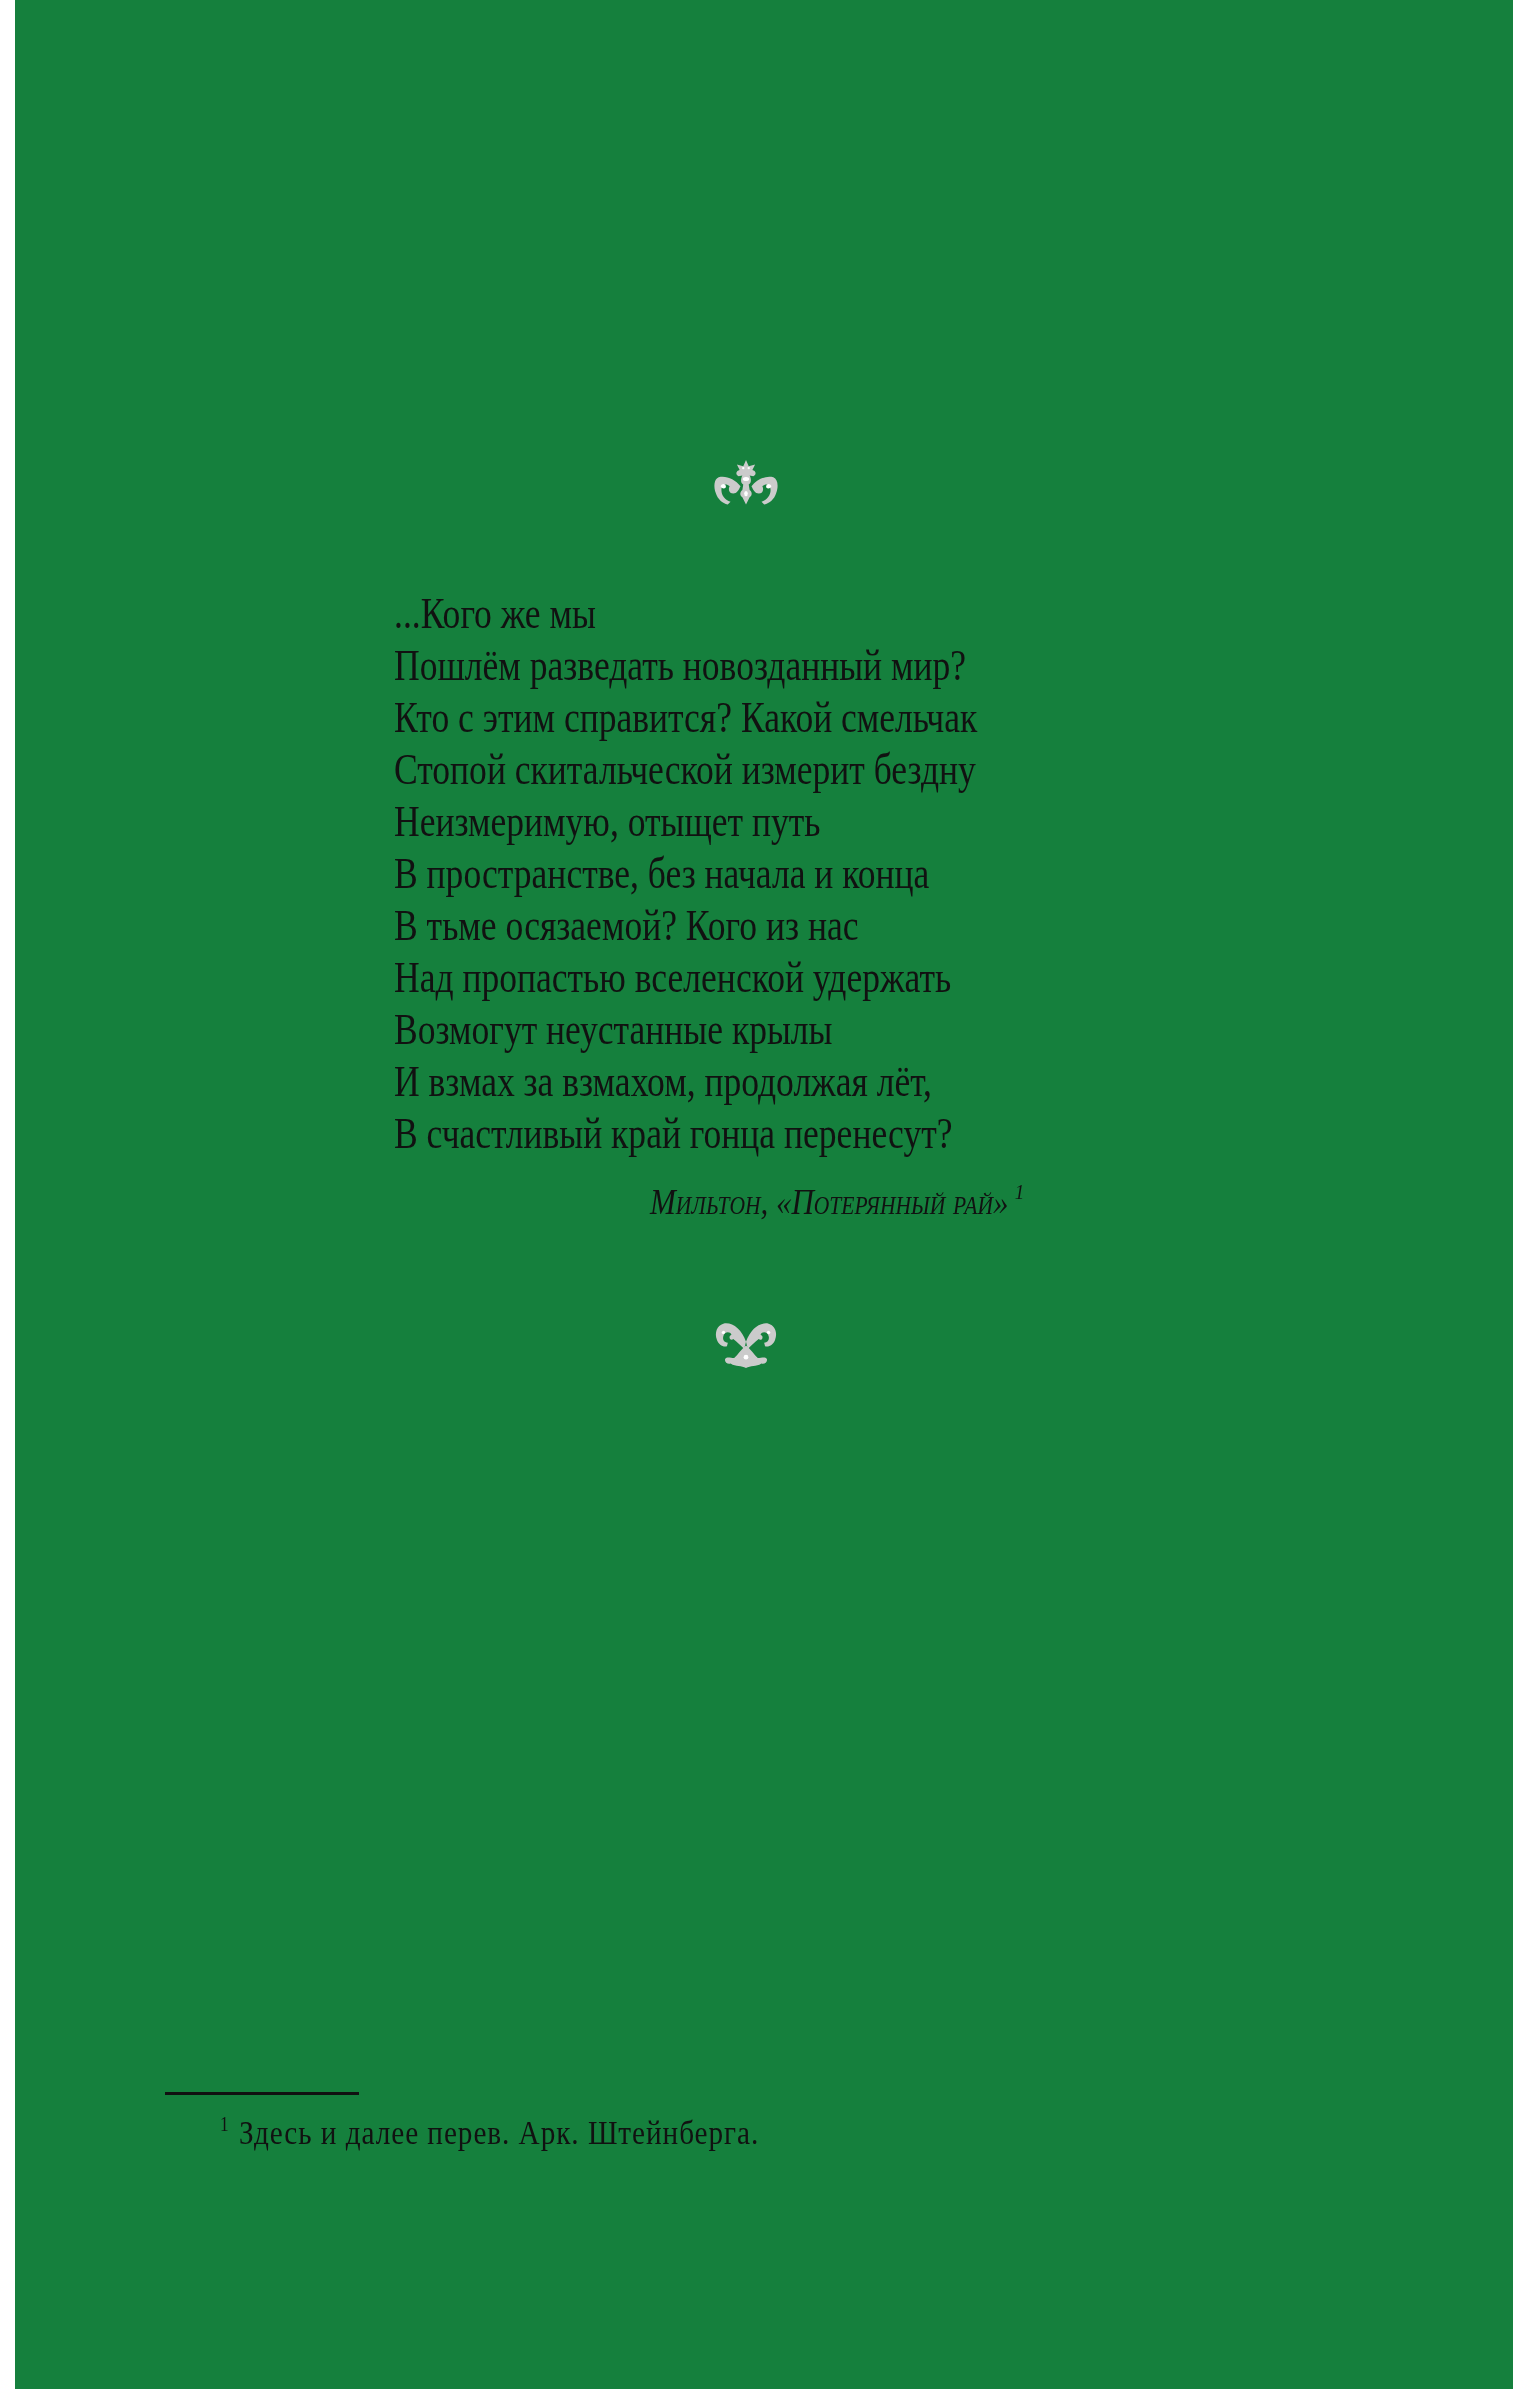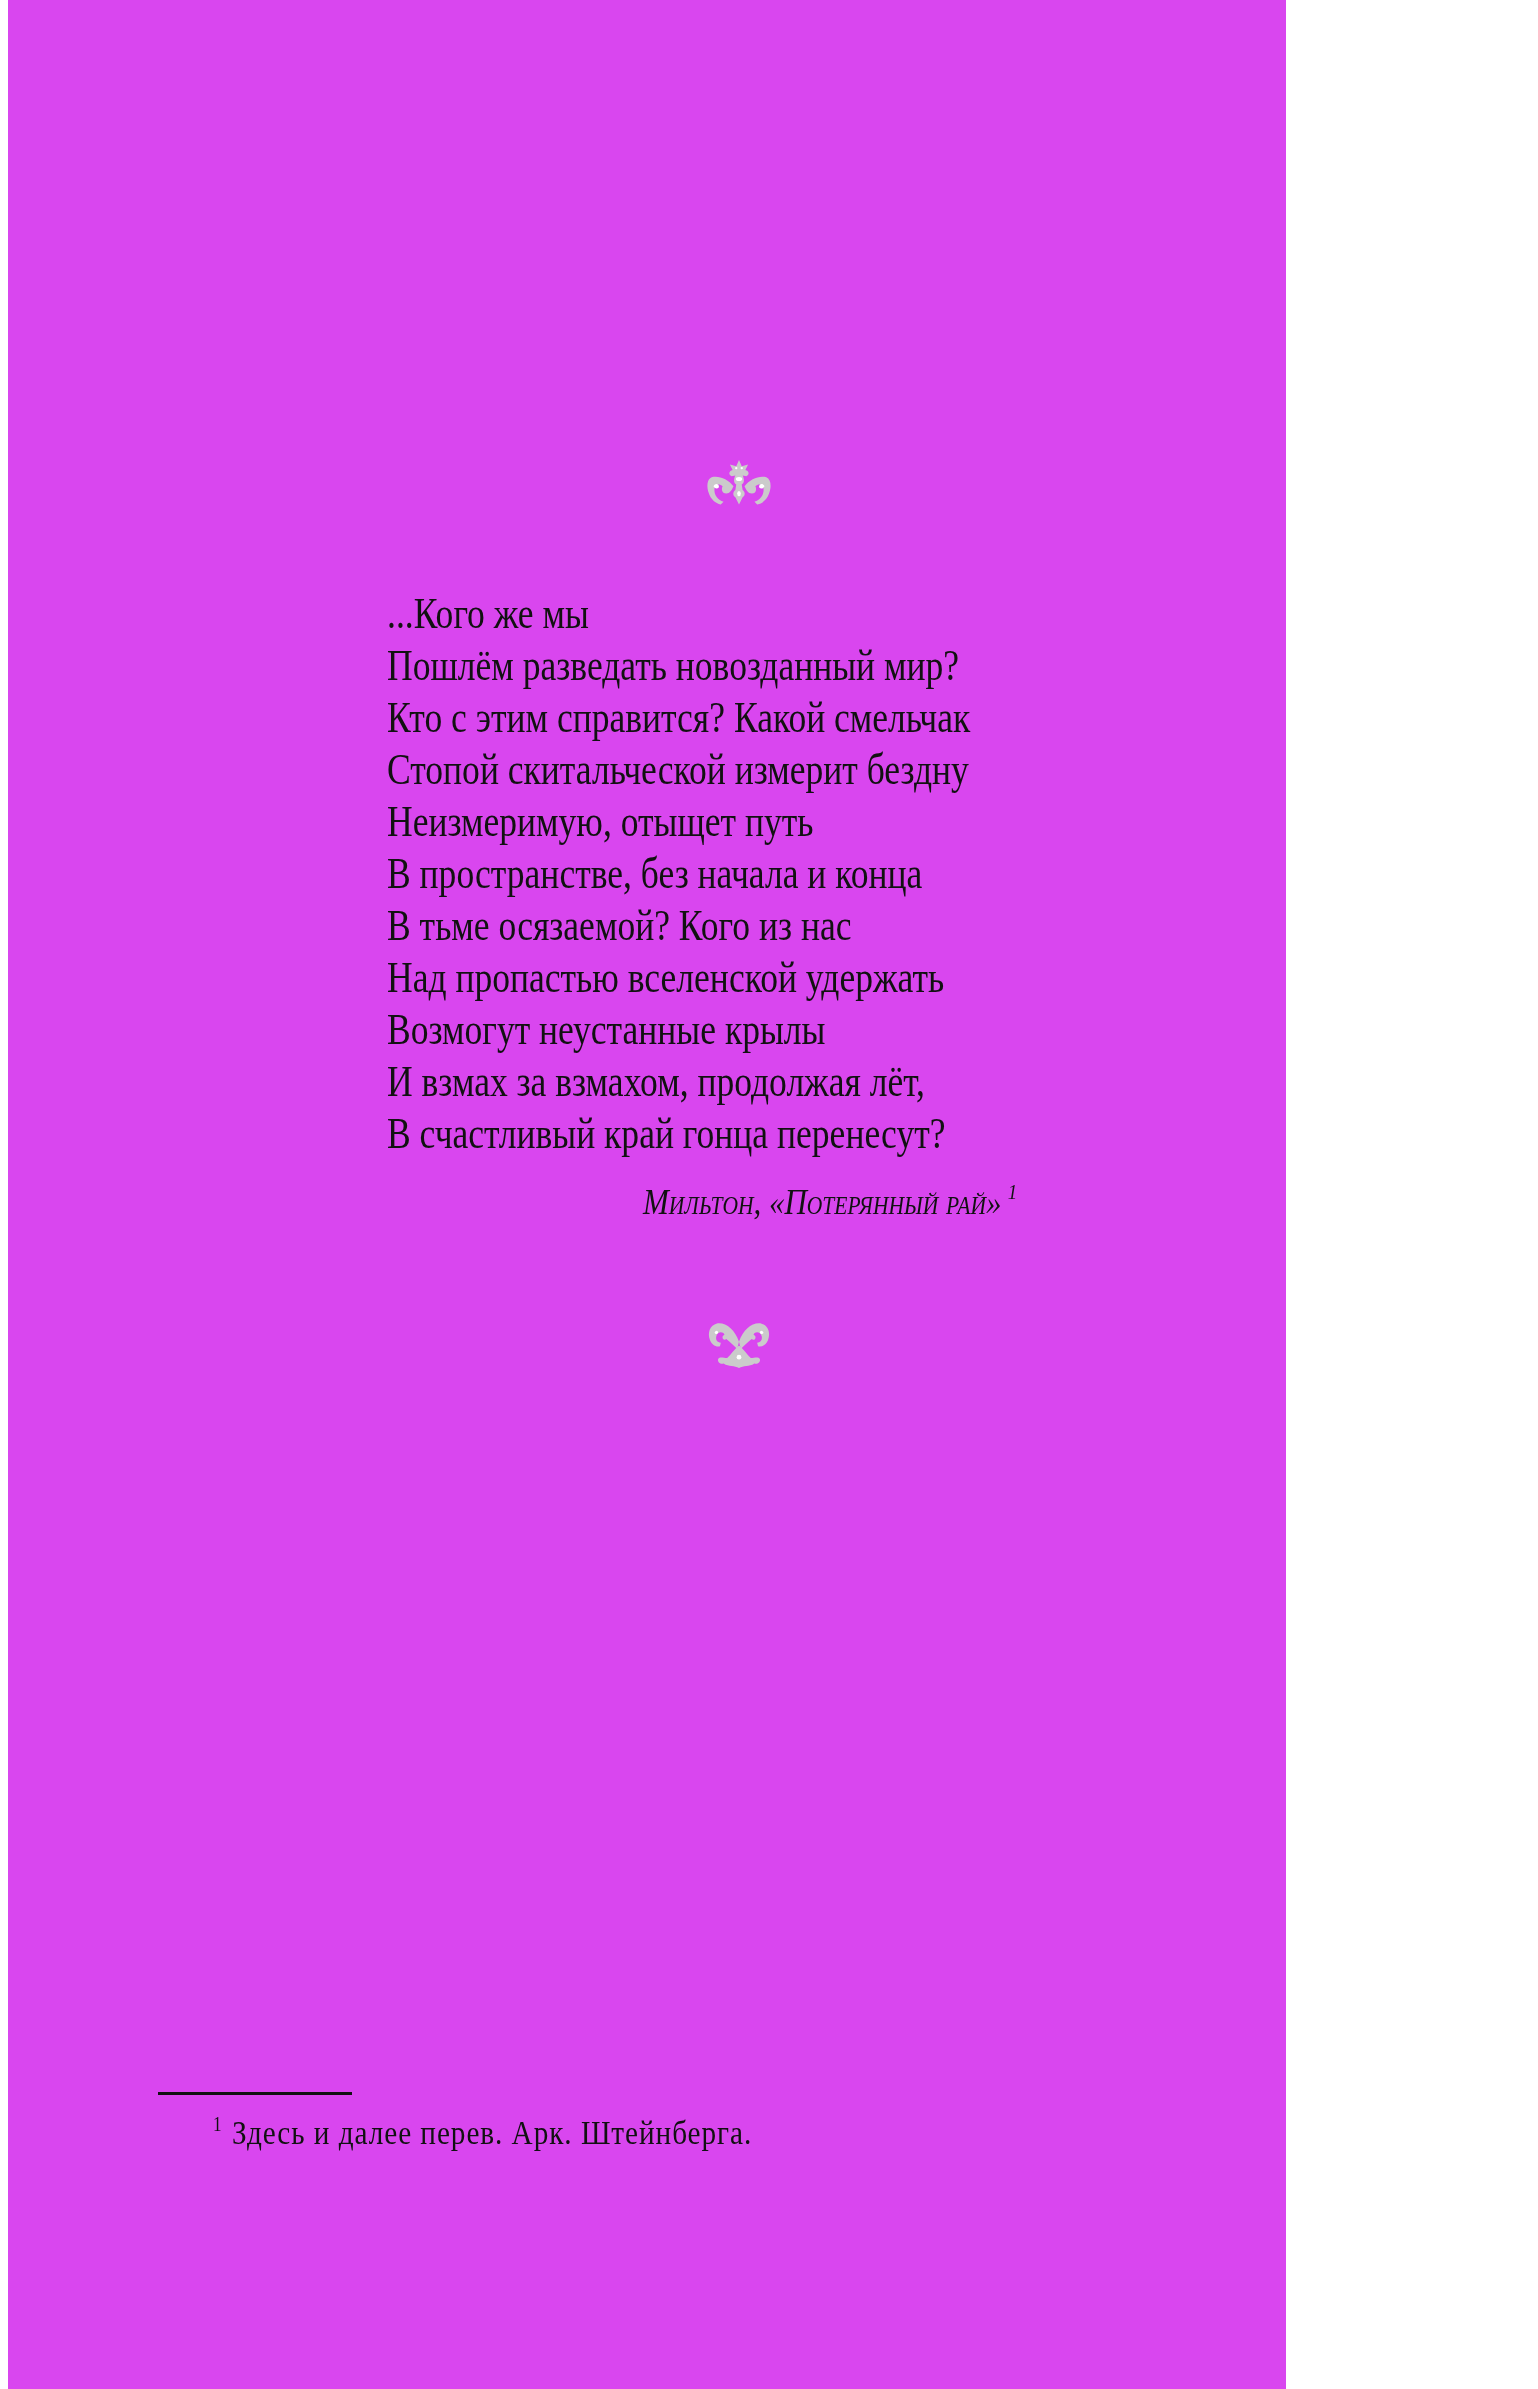--- a/index.html
+++ b/index.html
@@ -10,24 +10,24 @@
     body {
       width: 1539px;
       height: 2389px;
       position: relative;
       overflow: hidden;
       font-family: "Liberation Serif", "DejaVu Serif", serif;
       color: #111111;
     }
     .page {
       position: absolute;
-      left: 8px; top: 0;
-      width: 1278px;
+      left: 15px; top: 0;
+      width: 1498px;
       height: 2389px;
-      background: #d946ef;
+      background: #15803d;
     }
     .ornament {
       position: absolute;
       display: block;
     }
     .ornament svg { display: block; width: 100%; height: 100%; }
     #ornament-top {
       left: 698px; top: 459px; width: 66px; height: 51px;
     }
     #ornament-bottom {

